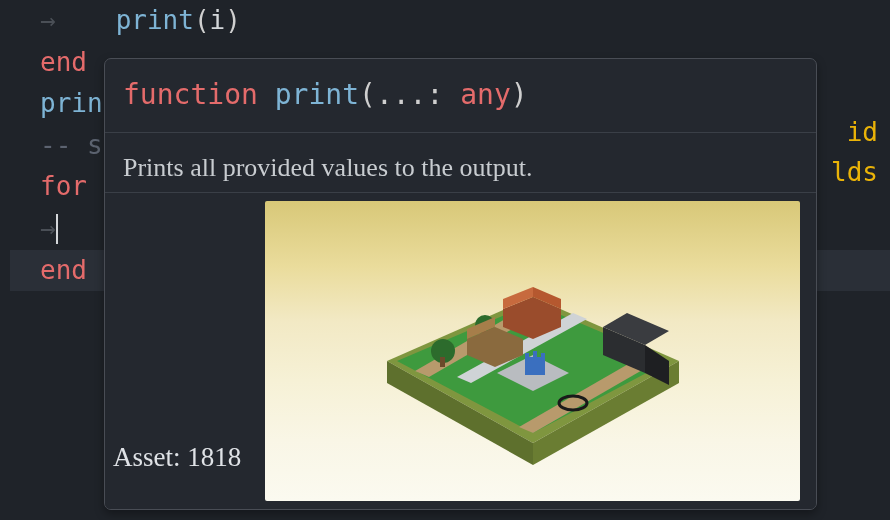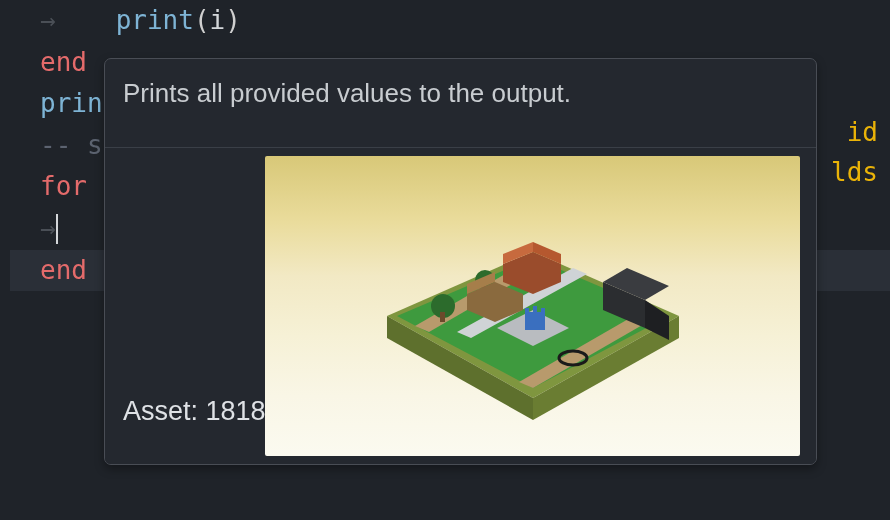--- a/index.html
+++ b/index.html
@@ -17,45 +17,50 @@
 .caret{display:inline-block;width:2px;height:30px;background:#d4d7da;vertical-align:middle}
 .hl-line{background:#2a2f37}
 .tooltip{position:absolute;left:104px;top:58px;width:713px;background:#24282f;border:1px solid #494d55;border-radius:7px;box-shadow:0 4px 10px rgba(0,0,0,.35);overflow:hidden}
 .tooltip-sig{padding:14px 18px 14px 18px;font-size:28px;border-bottom:1px solid #3a3f47}
 .sig-kw{color:#e46b6b}
 .sig-name{color:#7eb4d5}
 .sig-paren{color:#cfcfcf}
 .sig-arg{color:#cfcfcf}
 .sig-colon{color:#cfcfcf}
 .sig-type{color:#e46b6b}
-.tooltip-desc{padding:14px 18px 32px 18px;font-size:26px;color:#c8ccd0;font-family:Liberation Sans, sans-serif;border-bottom:1px solid #3a3f47}
+.tooltip-desc{padding:14px 18px 4px 18px;font-size:26px;color:#c8ccd0;font-family:Liberation Serif, serif;border-bottom:1px solid #3a3f47}
 .tooltip-body{position:relative;padding:8px 14px 8px 14px;background:#24282f}
 .asset-img{position:relative;left:146px;width:535px;height:300px;border-radius:2px;overflow:hidden;background:linear-gradient(to bottom,#d8c878 0%,#eadc9c 22%,#f2e9c4 40%,#f6f1d6 60%,#f9f6e6 80%,#fbfaf0 100%)}
 .island{position:absolute;left:50%;top:56%;transform:translate(-50%,-50%);width:320px;height:200px}
 .island svg{width:100%;height:100%}
-.asset-label{position:absolute;left:18px;bottom:30px;font-family:Liberation Sans, sans-serif;font-size:27px;color:#dfe2e6}
+.asset-label{position:absolute;left:8px;bottom:30px;font-family:Liberation Serif, serif;font-size:27px;color:#dfe2e6}
 .behind-right{position:absolute;right:12px;color:#eab308}
 .br1{top:112px}
 .br2{top:152px}
 </style>
 </head>
 <body>
 
 <div class="editor">
   <div class="code-line"><span class="indent-arrow">→</span><span class="indent"></span><span class="fn">print</span><span class="paren">(</span><span class="var">i</span><span class="paren">)</span></div>
   <div class="code-line"><span class="kw">end</span></div>
   <div class="code-line"><span class="fn">print</span></div>
   <span class="behind-right br1">id</span>
   <div class="code-line"><span class="comment">-- s</span></div>
   <span class="behind-right br2">lds</span>
   <div class="code-line"><span class="kw">for</span></div>
   <div class="code-line"><span class="indent-arrow">→</span><span class="caret"></span></div>
   <div class="code-line hl-line"><span class="kw">end</span></div>
 
   <div class="tooltip">
+    <div class="tooltip-sig">
+      <span class="sig-kw">function</span>
+      <span> </span>
+      <span class="sig-name">print</span><span class="sig-paren">(</span><span class="sig-arg">...</span><span class="sig-colon">: </span><span class="sig-type">any</span><span class="sig-paren">)</span>
+    </div>
     <div class="tooltip-desc">Prints all provided values to the output.</div>
     <div class="tooltip-body">
       <div class="asset-img">
         <div class="island">
           <svg viewBox="0 0 320 200">
 
             <polygon points="160,28 306,92 160,174 14,92" fill="#7f963f"></polygon>
             <polygon points="14,92 160,174 160,196 14,114" fill="#5e702d"></polygon>
             <polygon points="306,92 160,174 160,196 306,114" fill="#6a7d32"></polygon>
 

